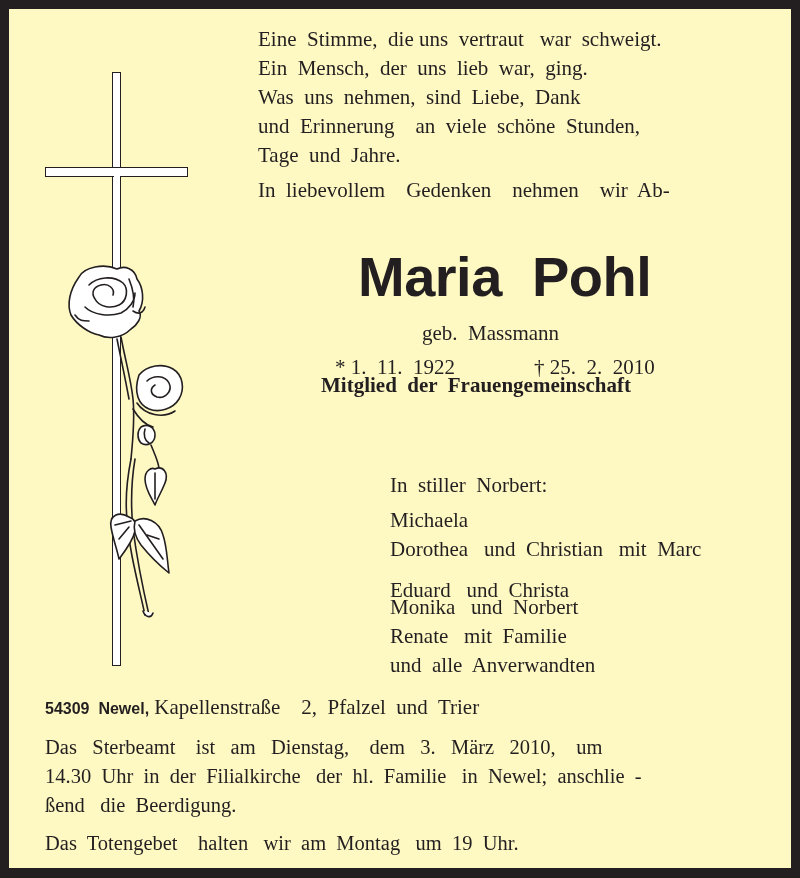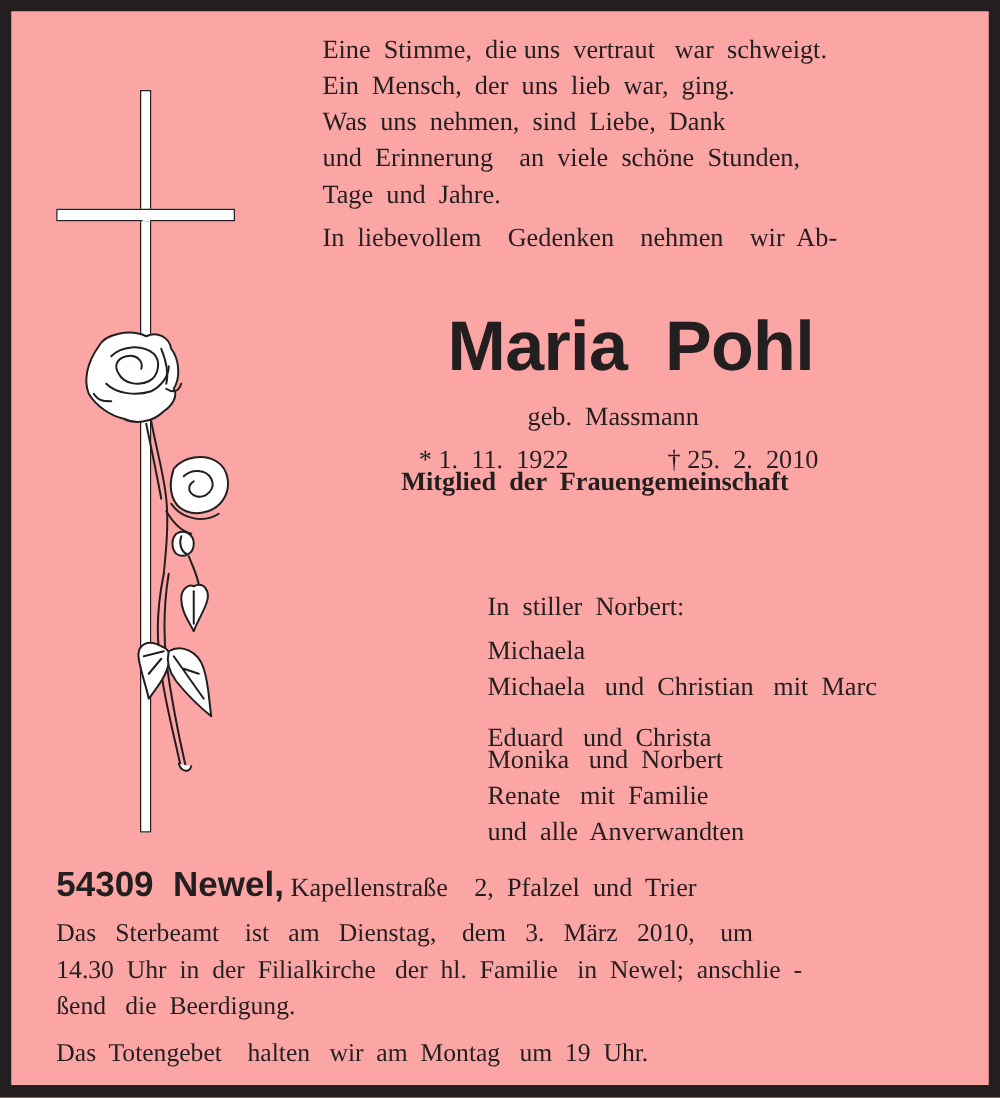--- a/index.html
+++ b/index.html
@@ -1,19 +1,19 @@
 <!DOCTYPE html>
 <html><head>
 <meta charset="utf-8">
 <style>
   html, body { margin: 0; padding: 0; }
   body { width: 800px; height: 878px; background: #231f20; position: relative; overflow: hidden; }
   .page {
     position: absolute; left: 9px; top: 9px; width: 782px; height: 859px;
-    background: #fca5a5; color: #231f20;
+    background: #fef9c3; color: #231f20;
     font-family: "Liberation Serif", "DejaVu Serif", serif;
   }
   .line { position: absolute; white-space: pre; font-size: 21px; line-height: 29px; }
   .sans-bold { font-family: "Liberation Sans", "DejaVu Sans", sans-serif; font-weight: bold; }
   .name { position: absolute; left: 349px; top: 236px; font-size: 56px; line-height: 64px; letter-spacing: -0.5px; white-space: pre; }
   .cross-v { position: absolute; left: 103px; top: 63px; width: 7px; height: 592px; border: 1.5px solid #231f20; background: #fff; }
   .cross-h { position: absolute; left: 36px; top: 158px; width: 141px; height: 8px; border: 1.5px solid #231f20; background: #fff; }
   .cross-h-mask { position: absolute; left: 105px; top: 159px; width: 6px; height: 9px; background: #fff; }
   .roses { position: absolute; left: 50px; top: 250px; }
 </style>
@@ -71,26 +71,26 @@
   <div class="name sans-bold">Maria  Pohl</div>
 
   <div class="line" style="left:413px; top:310px;">geb.  Massmann</div>
   <div class="line" style="left:326px; top:344px;">* 1.  11.  1922</div>
   <div class="line" style="left:525px; top:344px;">† 25.  2.  2010</div>
   <div class="line" style="left:312px; top:362px;font-weight:bold;">Mitglied  der  Frauengemeinschaft</div>
 
 
   <div class="line" style="left:381px; top:462px;">In  stiller  Norbert:</div>
   <div class="line" style="left:381px; top:497px;">Michaela</div>
-  <div class="line" style="left:381px; top:526px;">Michaela   und  Christian   mit  Marc</div>
+  <div class="line" style="left:381px; top:526px;">Dorothea   und  Christian   mit  Marc</div>
   <div class="line" style="left:381px; top:555px;margin-top:12px;">Eduard   und  Christa</div>
   <div class="line" style="left:381px; top:584px;">Monika   und  Norbert</div>
   <div class="line" style="left:381px; top:613px;">Renate   mit  Familie</div>
   <div class="line" style="left:381px; top:642px;">und  alle  Anverwandten</div>
 
-  <div class="line" style="left:36px; top:684px;"><span class="sans-bold" style="font-size:28px;">54309  Newel,</span><span> Kapellenstraße    2,  Pfalzel  und  Trier</span></div>
+  <div class="line" style="left:36px; top:684px;"><span class="sans-bold" style="font-size:16px;">54309  Newel,</span><span> Kapellenstraße    2,  Pfalzel  und  Trier</span></div>
 
   <div class="line" style="left:36px; top:724px; font-size:20.5px;">Das   Sterbeamt    ist   am   Dienstag,    dem   3.   März   2010,    um</div>
   <div class="line" style="left:36px; top:753px; font-size:20.5px;">14.30  Uhr  in  der  Filialkirche   der  hl.  Familie   in  Newel;  anschlie  -</div>
   <div class="line" style="left:36px; top:782px; font-size:20.5px;">ßend   die  Beerdigung.</div>
 
   <div class="line" style="left:36px; top:820px; font-size:20.5px;">Das  Totengebet    halten   wir  am  Montag   um  19  Uhr.</div>
 </div>
 
 </body></html>

